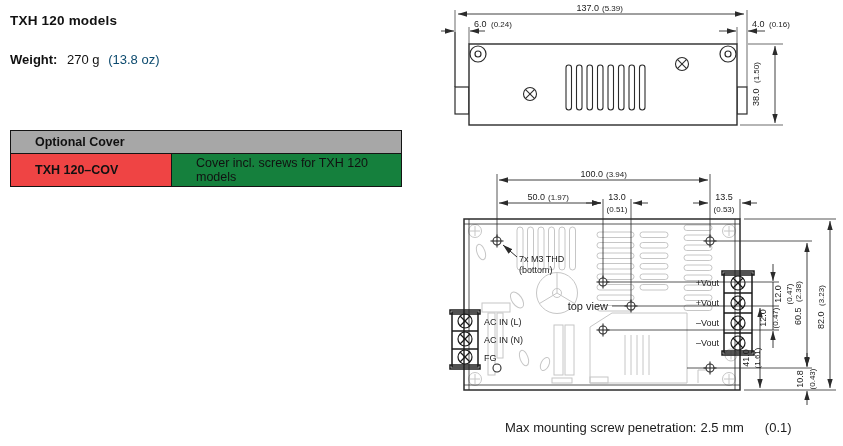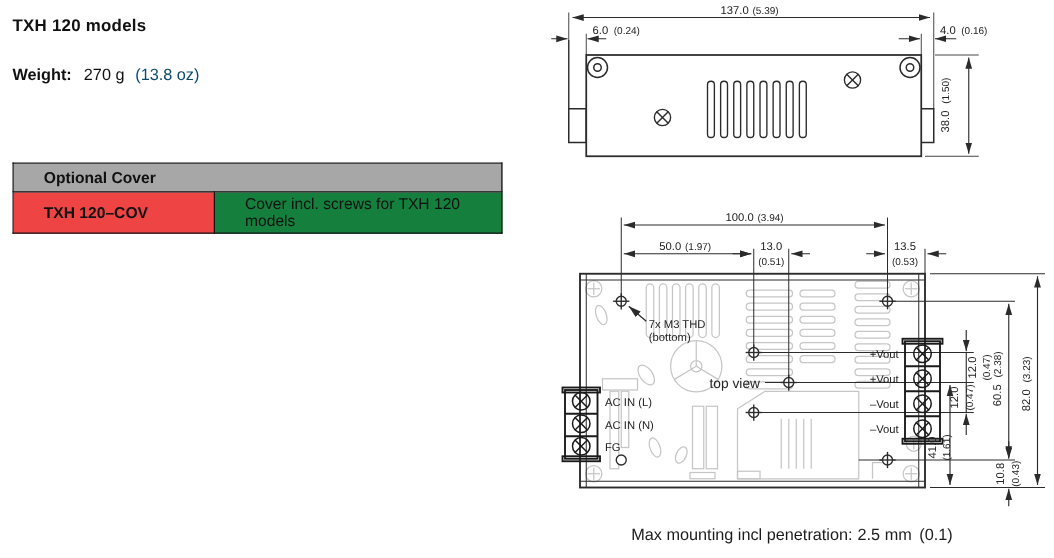--- a/index.html
+++ b/index.html
@@ -14,21 +14,21 @@
               font-size:12.5px;}
   table.cover th, table.cover td{border:1.6px solid #141414;padding:2px 24px;height:18px;text-align:left;}
   table.cover th{background:#a7a7a7;font-weight:bold;}
   td.model{background:#ef4444;font-weight:bold;width:112px;margin-top:16px;}
   td.desc{background:#15803d;}
   .drawing{position:absolute;}
   #front-svg{left:430px;top:0px;}
   #top-svg{left:440px;top:160px;}
   .caption{position:absolute;left:505px;top:420px;font-size:13px;color:#1c1c1c;}
   .caption .val{font-weight:normal;margin-left:4px;}
-  .caption .imp{margin-left:6px;}
+  .caption .imp{margin-left:21px;}
   svg text{font-family:"Liberation Sans", sans-serif;fill:#222;}
   .dtxt{font-size:9px;}
   .dtxt2{font-size:8px;}
   .ltxt{font-size:9px;}
   .vtxt{font-size:11px;}
 </style>
 </head>
 <body>
 
 <div id="page">
@@ -420,16 +420,16 @@
       <g transform="rotate(-90 800 379)" stroke="none">
         <text class="dtxt" x="800" y="382" text-anchor="middle">10.8</text>
       </g>
       <g transform="rotate(-90 812 379)" stroke="none">
         <text class="dtxt2" x="812" y="382" text-anchor="middle">(0.43)</text>
       </g>
     </g>
   </svg>
 
   <div class="caption">
-    <span>Max mounting incl penetration:</span><span class="val">2.5 mm</span><span class="imp">(0.1)</span>
+    <span>Max mounting screw penetration:</span><span class="val">2.5 mm</span><span class="imp">(0.1)</span>
   </div>
 
 </div>
 
 </body></html>

